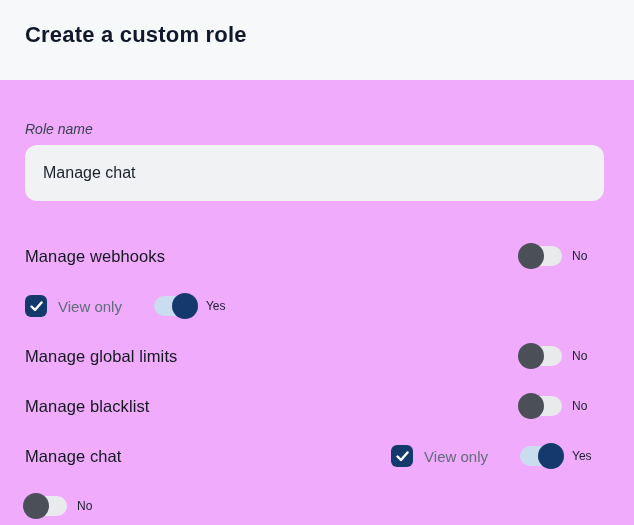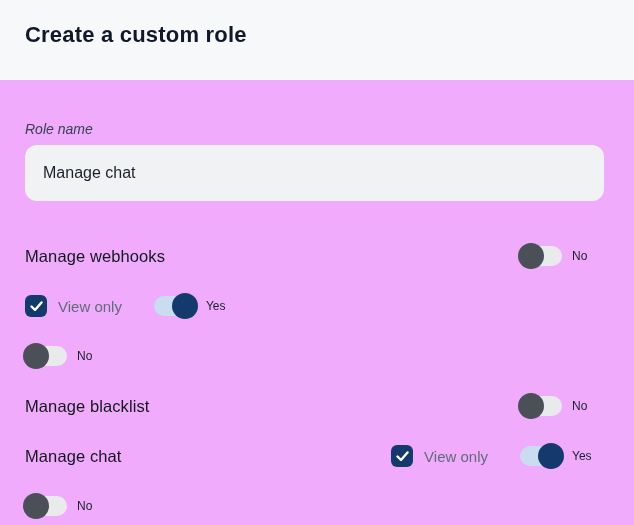--- a/index.html
+++ b/index.html
@@ -155,20 +155,21 @@
           </div>
           <div class="viewonly-label">View only</div>
         </div>
         <div class="toggle on">
             <div class="knob"></div>
           </div>
         <div class="state-label">Yes</div>
       </div>
 
       <div class="perm-row">
+        <div class="perm-label">Manage global limits</div>
 
         <div class="toggle off">
             <div class="knob"></div>
           </div>
         <div class="state-label">No</div>
       </div>
 
       <div class="perm-row">
         <div class="perm-label">Manage blacklist</div>
 

